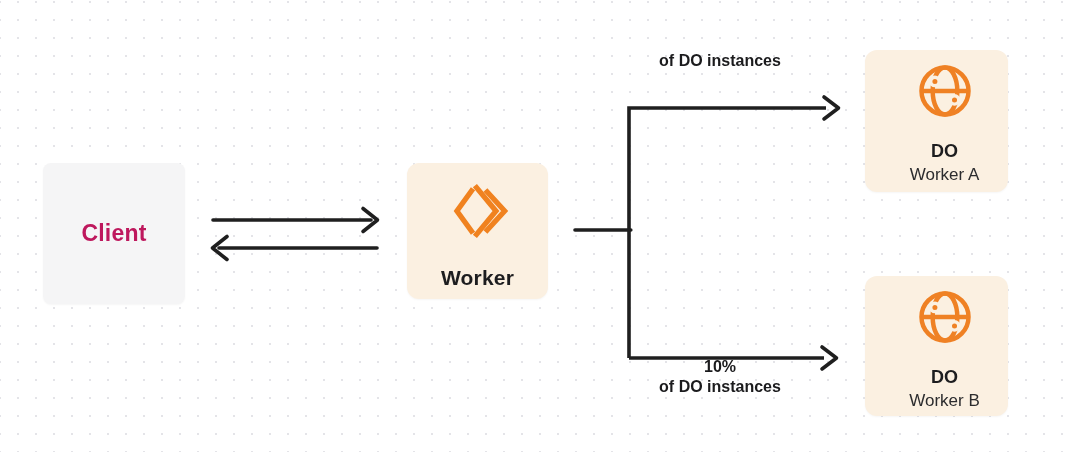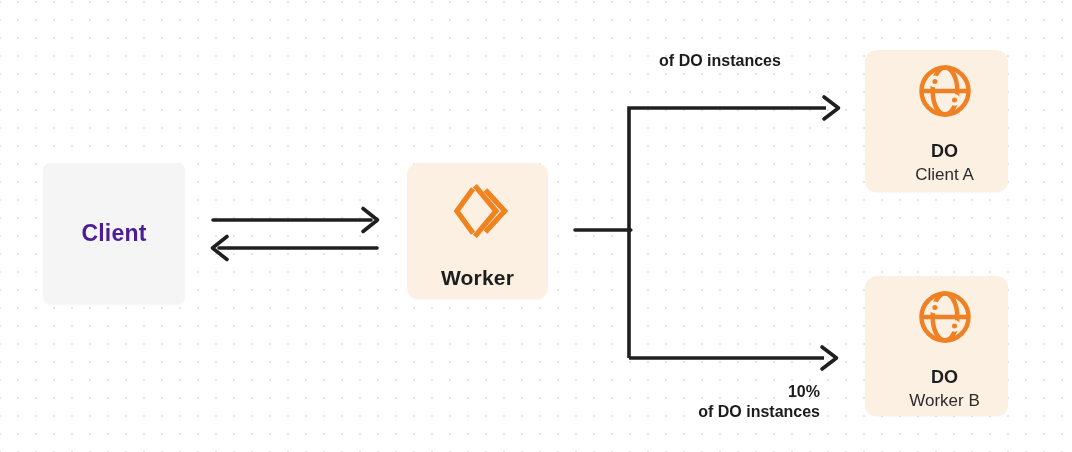--- a/index.html
+++ b/index.html
@@ -30,21 +30,21 @@
   .node-client {
     left: 43px; top: 163px;
     width: 142px; height: 141px;
     background: #f5f5f6;
     border-radius: 8px;
     justify-content: center;
   }
   .node-client .node-label {
     font-size: 23px;
     font-weight: 700;
-    color: #4c1d95;
+    color: #be185d;
     letter-spacing: 0.2px;
   }
   .node-worker {
     left: 407px; top: 163px;
     width: 141px; height: 136px;
     background: #fbf0e1;
     border-radius: 12px;
     padding-top: 17px;
   }
   .node-worker .node-icon { width: 62px; height: 62px; }
@@ -82,21 +82,21 @@
     position: absolute;
     left: 620px;
     width: 200px;
     text-align: center;
     font-size: 16px;
     font-weight: 700;
     line-height: 19.5px;
     color: #1b1b1d;
   }
   .branch-label-top { top: 51px; }
-  .branch-label-bottom { top: 382px; text-align: right; }
+  .branch-label-bottom { top: 357px; }
 </style>
 </head>
 <body>
 
 <div class="canvas">
 
   <svg class="connectors" viewBox="0 0 1072 452" fill="none" xmlns="http://www.w3.org/2000/svg">
 
     <g stroke="#1f1f1f" stroke-width="3.6">
       <path d="M213,220 H371" stroke-linecap="round"></path>
@@ -140,21 +140,21 @@
     <svg class="node-icon" viewBox="0 0 100 100" fill="none" xmlns="http://www.w3.org/2000/svg">
       <g stroke="#ef8124" stroke-width="8">
         <circle cx="50" cy="50" r="42"></circle>
         <path d="M8,50 H92"></path>
         <ellipse cx="50" cy="50" rx="22" ry="42"></ellipse>
       </g>
       <circle cx="32" cy="33" r="7.5" fill="#ef8124" stroke="#fbf0e1" stroke-width="6"></circle>
       <circle cx="67" cy="66" r="7.5" fill="#ef8124" stroke="#fbf0e1" stroke-width="6"></circle>
     </svg>
     <div class="do-title">DO</div>
-    <div class="do-subtitle">Client A</div>
+    <div class="do-subtitle">Worker A</div>
   </div>
 
   <div class="node node-do node-do-b">
     <svg class="node-icon" viewBox="0 0 100 100" fill="none" xmlns="http://www.w3.org/2000/svg">
       <g stroke="#ef8124" stroke-width="8">
         <circle cx="50" cy="50" r="42"></circle>
         <path d="M8,50 H92"></path>
         <ellipse cx="50" cy="50" rx="22" ry="42"></ellipse>
       </g>
       <circle cx="32" cy="33" r="7.5" fill="#ef8124" stroke="#fbf0e1" stroke-width="6"></circle>

